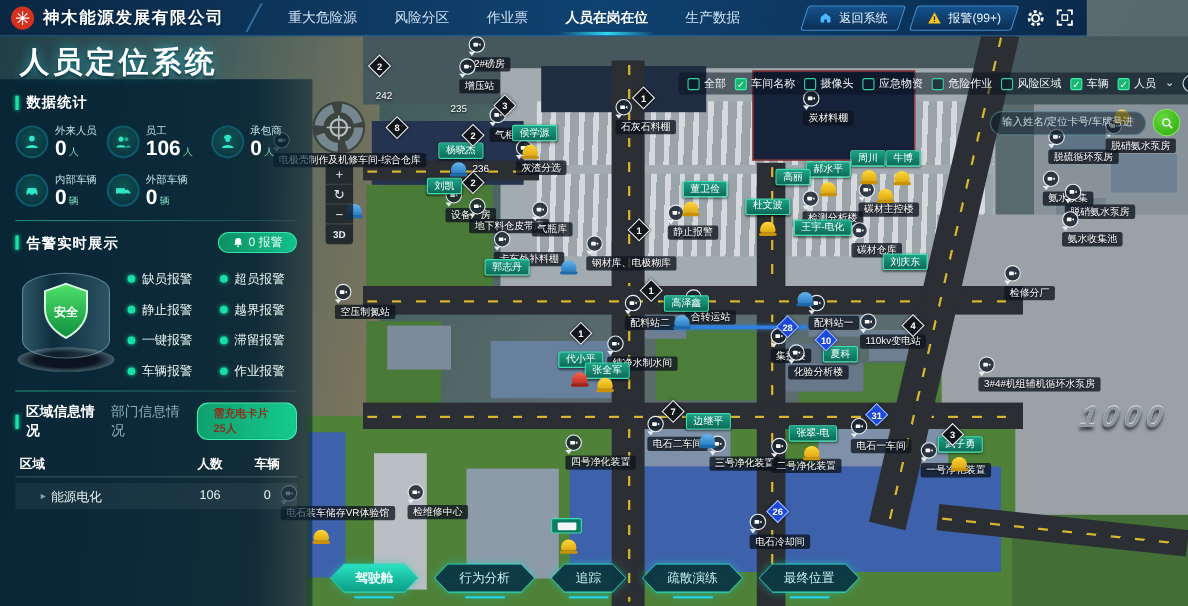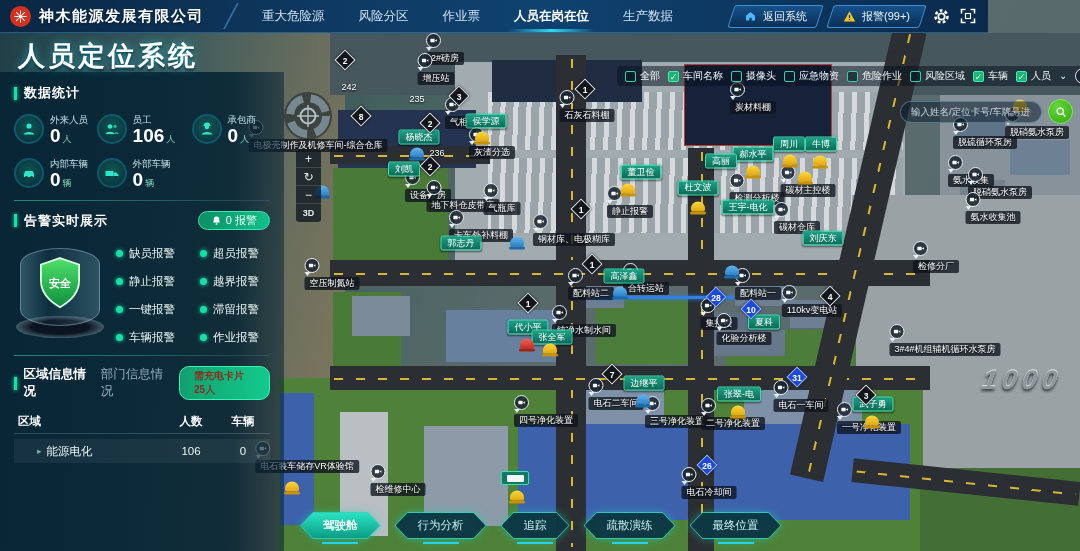--- a/index.html
+++ b/index.html
@@ -596,21 +596,21 @@
         <div class="bld" style="left: 709px; top: 467px;">
           <div class="pin">
             <svg viewBox="0 0 16 16">
               <rect x="2.5" y="5" width="7.5" height="6" rx="1" fill="#fff"></rect>
               <path d="M10.5 8l3.5-2.3v4.6L10.5 8z" fill="#fff"></path>
             </svg>
           </div>
           <div class="pin-stem"></div>
           <div class="bld-lab">电石冷却间</div>
         </div>
-        <div class="bld" style="left: 398px; top: 464px;">
+        <div class="bld" style="left: 398px; top: 440px;">
           <div class="pin">
             <svg viewBox="0 0 16 16">
               <rect x="2.5" y="5" width="7.5" height="6" rx="1" fill="#fff"></rect>
               <path d="M10.5 8l3.5-2.3v4.6L10.5 8z" fill="#fff"></path>
             </svg>
           </div>
           <div class="pin-stem"></div>
           <div class="bld-lab">检维修中心</div>
         </div>
         <div class="bld" style="left: 307px; top: 441px;">

